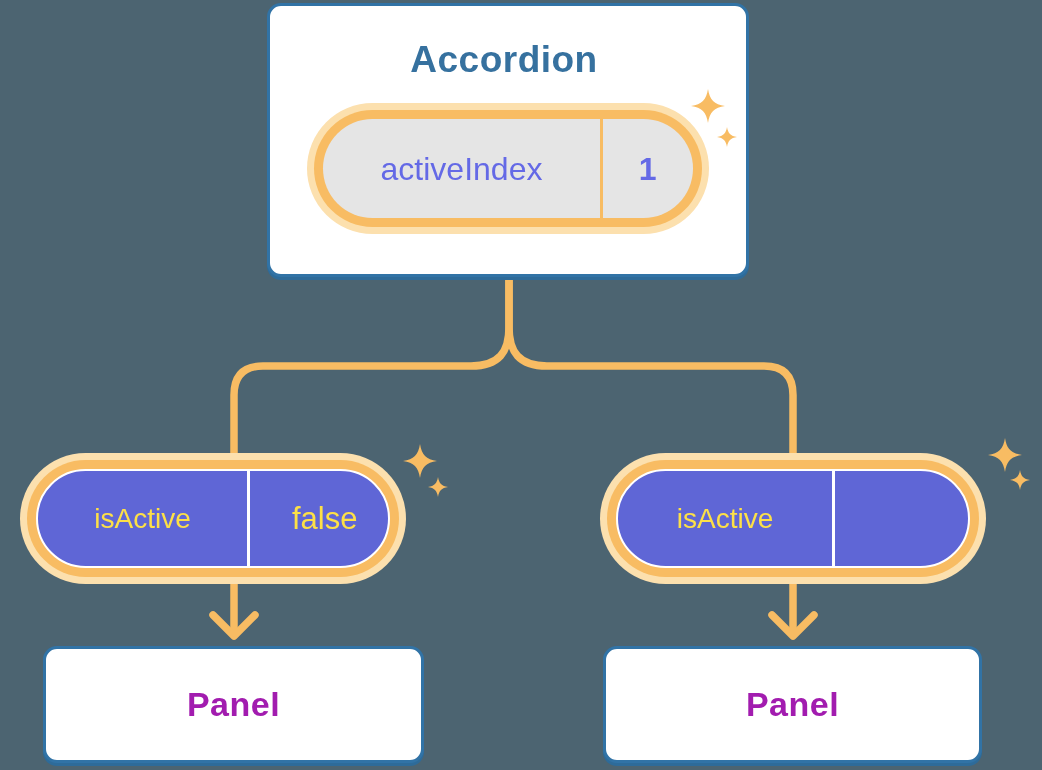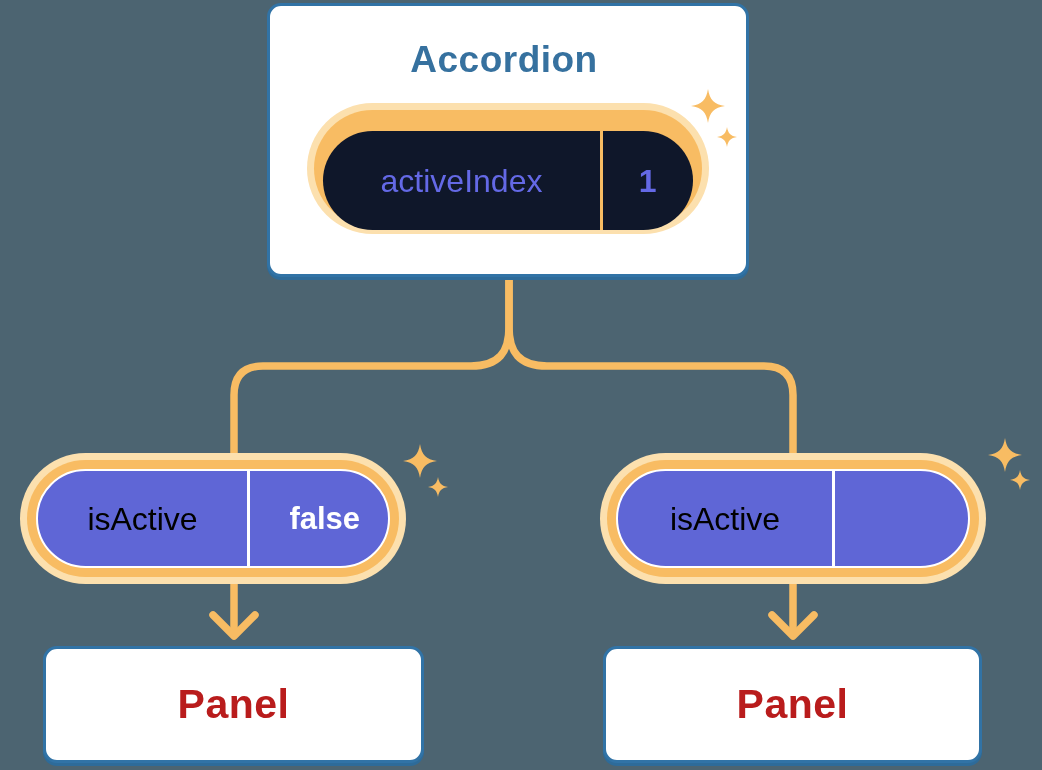--- a/index.html
+++ b/index.html
@@ -15,48 +15,48 @@
     box-shadow:0 3px 0 #2E6B99;
   }
   .card-accordion{left:267px;top:3px;width:482px;height:274px;}
   .card-title{
     position:absolute;left:0;right:8px;top:34px;text-align:center;
     font-size:37px;line-height:40px;font-weight:600;color:#36719F;letter-spacing:.5px;
   }
   .panel{display:flex;align-items:center;justify-content:center;}
   .panel-left{left:43px;top:646px;width:381px;height:117px;}
   .panel-right{left:603px;top:646px;width:379px;height:117px;}
-  .panel-title{font-size:41px;font-weight:600;color:#b91c1c;letter-spacing:.5px;}
+  .panel-title{font-size:34px;font-weight:600;color:#a21caf;letter-spacing:.5px;}
   .pill{
     position:absolute;z-index:2;border-radius:999px;background:#FCE0AE;
     padding:7px;box-sizing:border-box;
   }
   .pill-ring{background:#F8BC63;border-radius:999px;padding:9px;height:100%;box-sizing:border-box;}
   .pill-inner{
     border-radius:999px;height:100%;box-sizing:border-box;
     display:flex;align-items:stretch;overflow:hidden;
   }
-  .pill-inner.white-bg{background:#0f172a;margin-top:12px;}
+  .pill-inner.white-bg{background:#e5e5e5;}
   .pill-inner.purple-bg{background:#5F66D6;border:2.5px solid #ffffff;}
   .pill-top{left:307px;top:103px;width:402px;height:131px;}
   .pill-left{left:20px;top:453px;width:386px;height:131px;}
   .pill-right{left:600px;top:453px;width:386px;height:131px;}
   .cell{display:flex;align-items:center;justify-content:center;line-height:1;}
   .cell-name{flex:0 0 auto;}
   .cell-value{flex:1 1 auto;}
   .pill-top .cell-name{width:277px;}
   .pill-left .cell-name{width:209px;}
   .pill-right .cell-name{width:214px;}
   .divider{flex:0 0 2.5px;width:2.5px;}
   .divider-orange{background:#F8BC63;}
   .divider-white{background:#ffffff;}
   .state-name{color:#6469E6;font-size:32px;}
   .state-value{color:#6469E6;font-size:32px;font-weight:700;}
-  .prop-name{color:#000000;font-size:32px;}
-  .prop-value{color:#ffffff;font-size:31px;font-weight:700;margin-left:12px;}
+  .prop-name{color:#fde047;font-size:28px;}
+  .prop-value{color:#fde047;font-size:31px;font-weight:400;margin-left:12px;}
   .sparkle{position:absolute;z-index:3;}
 </style>
 </head>
 <body>
 
 <div class="canvas">
 
   <svg class="connector-svg" width="1042" height="770" viewBox="0 0 1042 770">
     <g fill="none" stroke="#F8BC63" stroke-width="7.5" stroke-linecap="round" stroke-linejoin="round">
       <path d="M 509 272 L 509 327 C 509 352 499 366 471 366 L 263 366 Q 234 366 234 395 L 234 466"></path>

